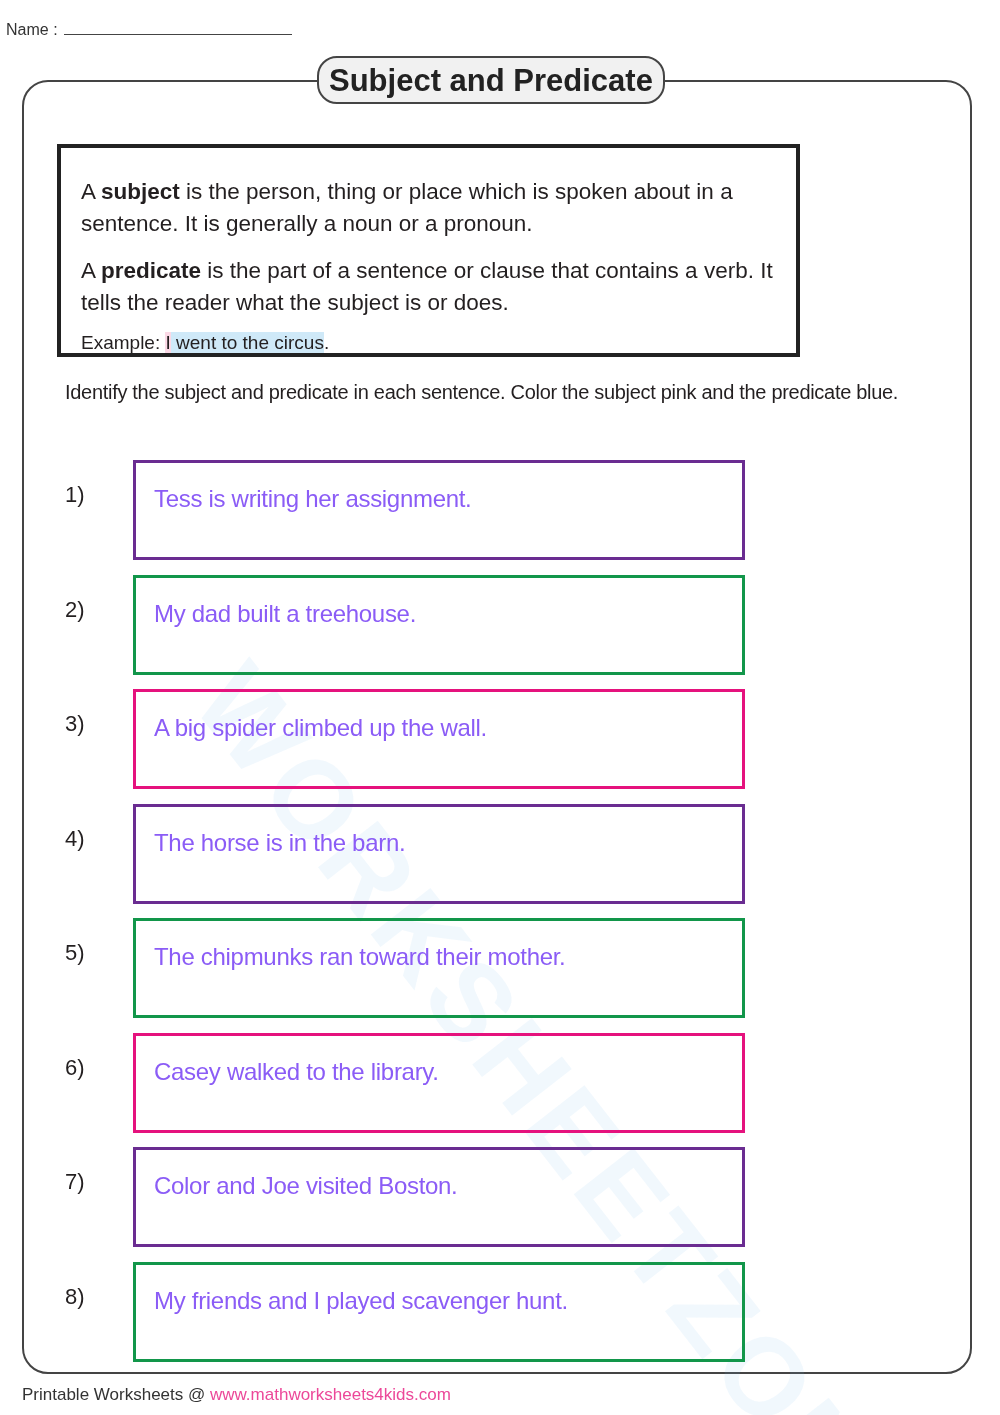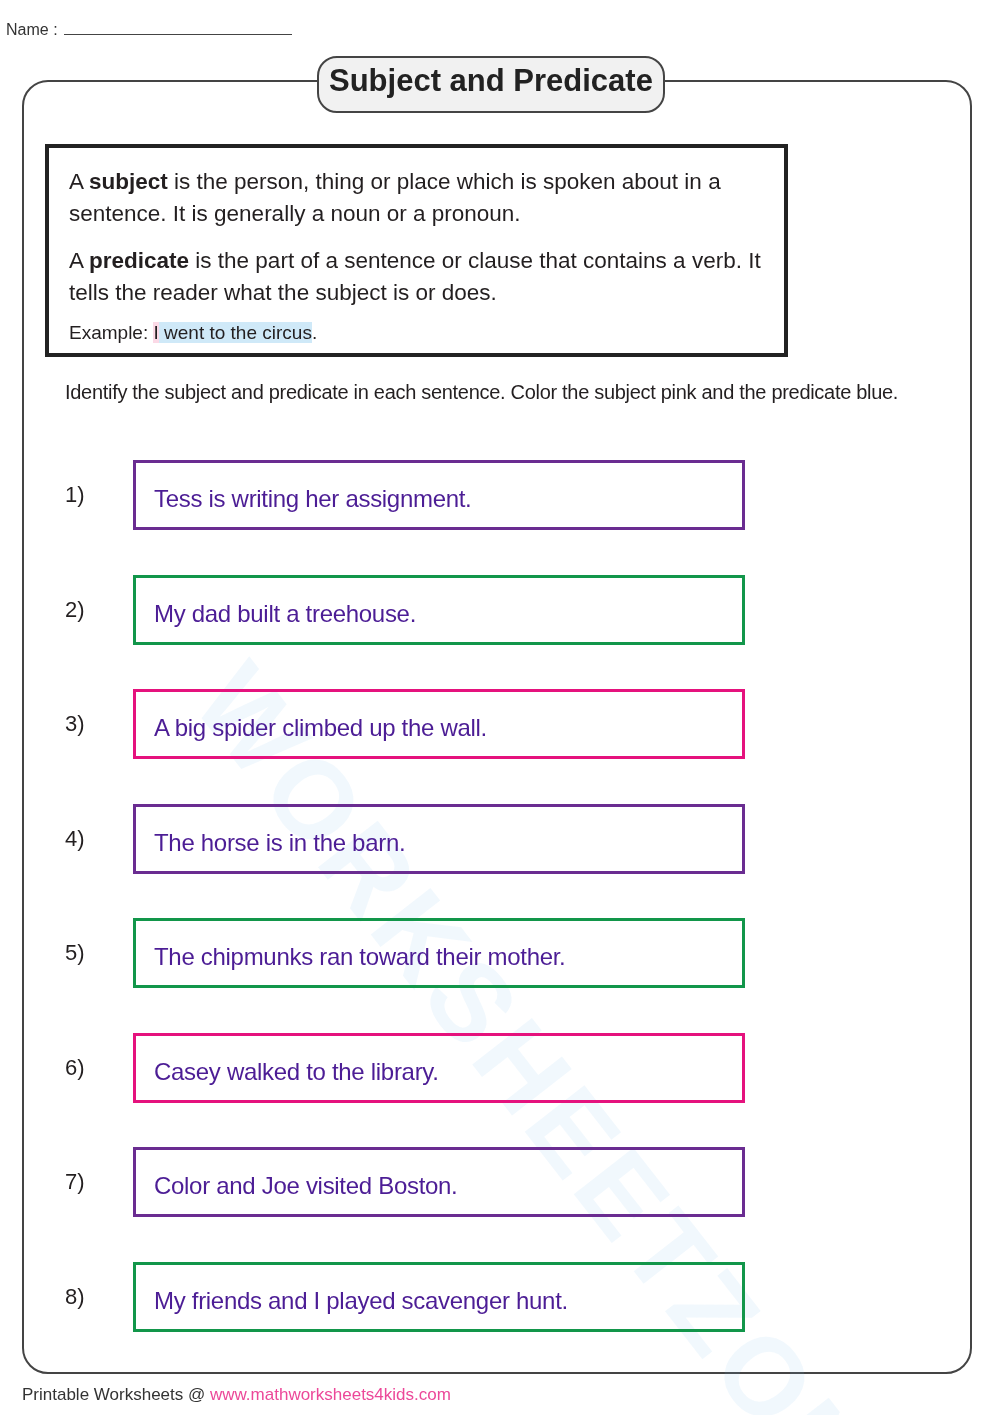--- a/index.html
+++ b/index.html
@@ -2,34 +2,34 @@
 <html><head>
 <meta charset="utf-8">
 <style>
   html, body { margin:0; padding:0; background:#ffffff; }
   body { width:1000px; height:1415px; position:relative; overflow:hidden;
          font-family:"Liberation Sans", sans-serif; color:#231f20; }
   .name-row { position:absolute; left:6px; top:20px; font-size:16px; color:#333; }
   .name-line { display:inline-block; width:228px; border-bottom:1.5px solid #444; margin-left:6px; vertical-align:baseline; height:14px; }
   .frame { position:absolute; left:22px; top:80px; width:950px; height:1294px;
            border:2px solid #444; border-radius:26px; box-sizing:border-box; }
-  .title-pill { position:absolute; left:317px; top:56px; height:57px; padding:0 10px;
+  .title-pill { position:absolute; left:317px; top:56px; height:48px; padding:0 10px;
                 background:#f1f1f1; border:2px solid #444; border-radius:20px;
                 font-size:31px; font-weight:bold; line-height:46px; color:#222; box-sizing:border-box; white-space:nowrap; }
-  .defbox { position:absolute; left:45px; top:144px; width:743px; height:213px;
-            border:4px solid #222; box-sizing:border-box; padding:18px 0 0 20px; background:#fff; }
+  .defbox { position:absolute; left:57px; top:144px; width:743px; height:213px;
+            border:4px solid #222; box-sizing:border-box; padding:28px 0 0 20px; background:#fff; }
   .defbox p { margin:0; font-size:22.5px; line-height:32px; color:#231f20; }
   .defbox p.second { margin-top:15px; }
   .defbox .example { font-size:19px; margin-top:10px; line-height:28px; }
   .hl-pink { background:#fbd9e6; }
   .hl-blue { background:#cfe9f8;margin-top:32px; }
   .instructions { position:absolute; left:65px; top:376px; width:880px; font-size:20px; line-height:32px; color:#231f20; letter-spacing:-0.3px; }
   .item { position:absolute; left:65px; width:680px; height:78px; }
   .item-num { position:absolute; left:0; top:22px; font-size:22px; color:#231f20; }
-  .item-box { position:absolute; left:68px; top:0; width:612px; height:70px; border:3px solid; box-sizing:border-box; padding-left:18px; font-size:24px; line-height:72px; color:#4c1d95; letter-spacing:-0.3px; }
+  .item-box { position:absolute; left:68px; top:0; width:612px; height:100px; border:3px solid; box-sizing:border-box; padding-left:18px; font-size:24px; line-height:72px; color:#8b5cf6; letter-spacing:-0.3px; }
   .watermark { position:absolute; left:270px; top:640px; transform:rotate(52deg); transform-origin:left top;
                font-size:110px; font-weight:bold; color:rgba(120,190,240,0.10); letter-spacing:6px; white-space:nowrap; pointer-events:none; }
   .footer { position:absolute; left:22px; top:1385px; font-size:17px; color:#333; }
   .footer a { color:#ec4899; text-decoration:none; }
 </style>
 </head>
 <body>
 
 <div class="name-row">
   <span>Name :</span><span class="name-line"></span>

